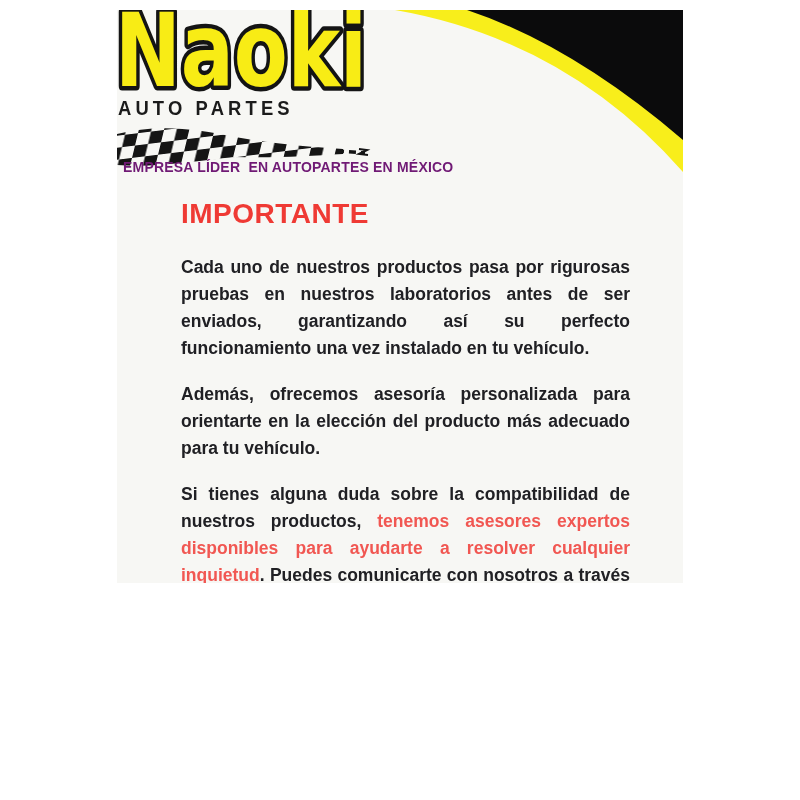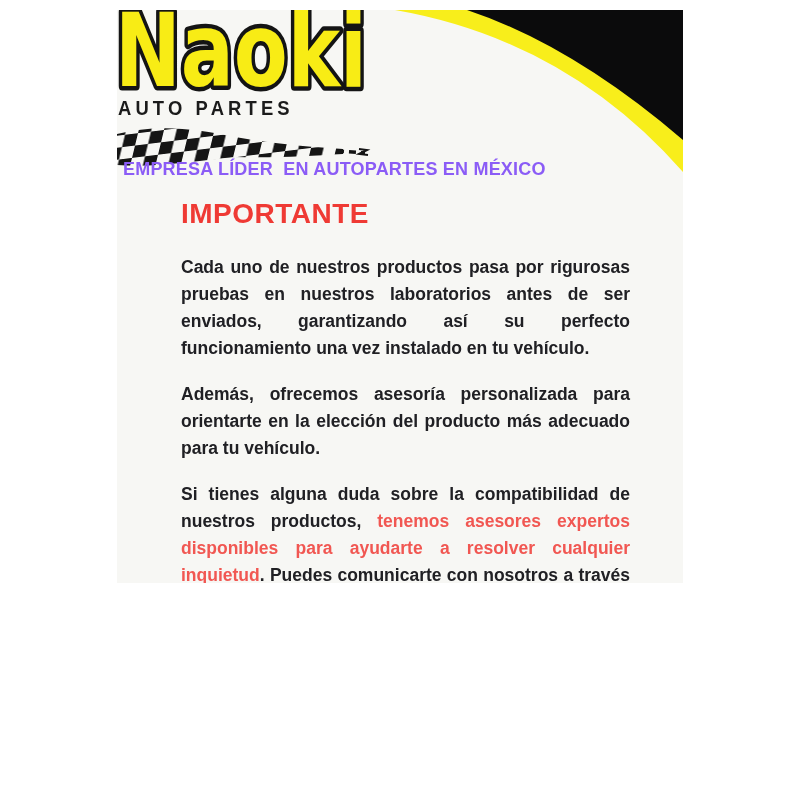--- a/index.html
+++ b/index.html
@@ -14,21 +14,21 @@
   .decor{position:absolute;left:0;top:0;width:566px;height:800px;display:block;}
   .logo-svg{position:absolute;left:-8px;top:-16px;overflow:visible;}
   .logo-sub{
     position:absolute;left:1px;top:87px;
     font-size:20px;font-weight:700;color:#1b1b1b;letter-spacing:4.5px;
     transform:scaleX(0.92);transform-origin:left top;white-space:pre;
   }
   .flag-svg{position:absolute;left:-2px;top:114px;}
   .tagline{
     position:absolute;left:6px;top:149px;
-    font-size:18px;font-weight:700;color:#8b5cf6;letter-spacing:0.2px;
+    font-size:14px;font-weight:700;color:#701a75;letter-spacing:0.2px;
     white-space:pre;
   }
   .content{
     position:absolute;left:64px;top:188px;width:449px;
   }
   .content h1{
     margin:0 0 24px 0;font-size:28px;font-weight:800;color:#ef3a34;
     letter-spacing:0.5px;
   }
   .content p{

